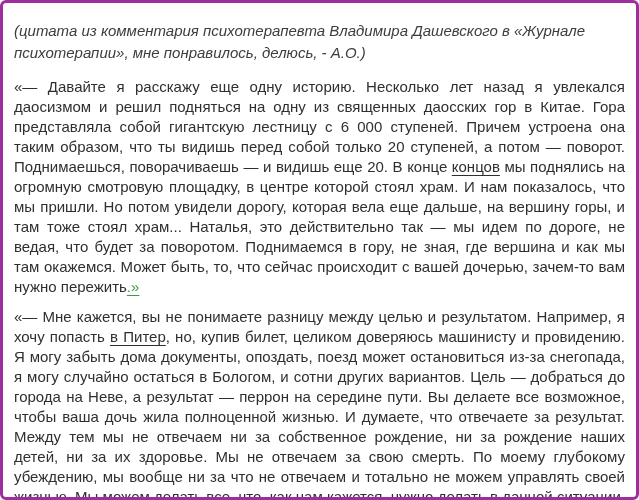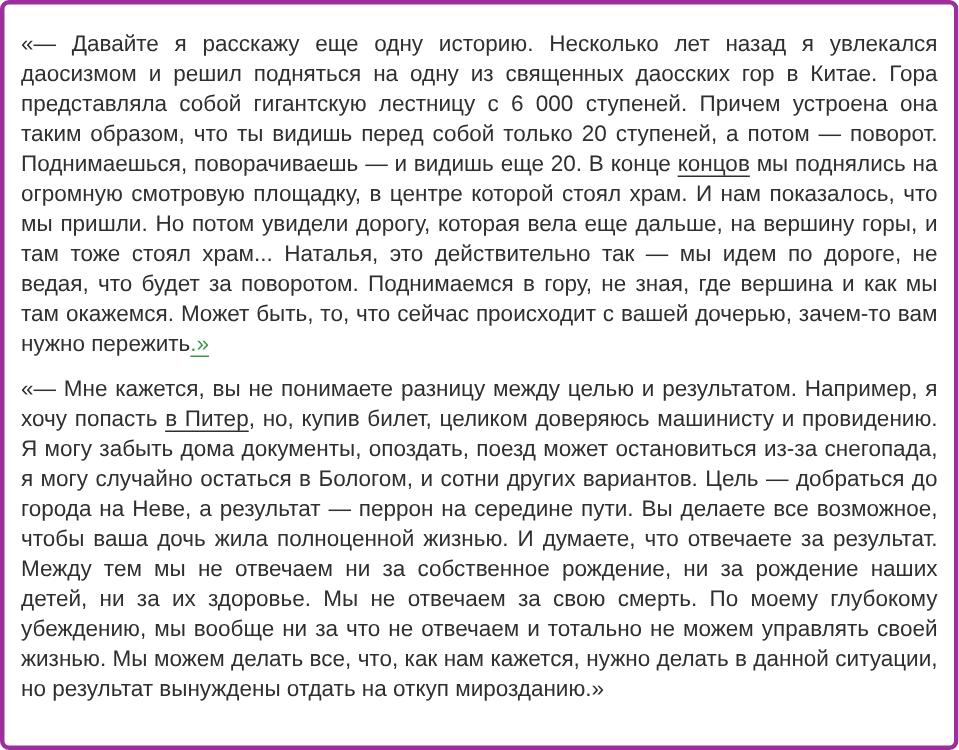--- a/index.html
+++ b/index.html
@@ -47,15 +47,16 @@
     text-decoration: underline;
   }
   .green-text {
     color: #3a9a4a;
   }
 </style>
 </head>
 <body>
 
 <div class="frame">
+  <p class="intro">(цитата из комментария психотерапевта Владимира Дашевского в «Журнале психотерапии», мне понравилось, делюсь, - А.О.)</p>
   <p class="para"><span>«— Давайте я расскажу еще одну историю. Несколько лет назад я увлекался даосизмом и решил подняться на одну из священных даосских гор в Китае. Гора представляла собой гигантскую лестницу с 6 000 ступеней. Причем устроена она таким образом, что ты видишь перед собой только 20 ступеней, а потом — поворот. Поднимаешься, поворачиваешь — и видишь еще 20. В конце </span><span class="spellcheck">концов</span><span> мы поднялись на огромную смотровую площадку, в центре которой стоял храм. И нам показалось, что мы пришли. Но потом увидели дорогу, которая вела еще дальше, на вершину горы, и там тоже стоял храм... Наталья, это действительно так — мы идем по дороге, не ведая, что будет за поворотом. Поднимаемся в гору, не зная, где вершина и как мы там окажемся. Может быть, то, что сейчас происходит с вашей дочерью, зачем-то вам нужно пережить</span><span class="spellcheck green-text">.»</span></p>
   <p class="para"><span>«— Мне кажется, вы не понимаете разницу между целью и результатом. Например, я хочу попасть </span><span class="spellcheck">в Питер</span><span>, но, купив билет, целиком доверяюсь машинисту и провидению. Я могу забыть дома документы, опоздать, поезд может остановиться из-за снегопада, я могу случайно остаться в Бологом, и сотни других вариантов. Цель — добраться до города на Неве, а результат — перрон на середине пути. Вы делаете все возможное, чтобы ваша дочь жила полноценной жизнью. И думаете, что отвечаете за результат. Между тем мы не отвечаем ни за собственное рождение, ни за рождение наших детей, ни за их здоровье. Мы не отвечаем за свою смерть. По моему глубокому убеждению, мы вообще ни за что не отвечаем и тотально не можем управлять своей жизнью. Мы можем делать все, что, как нам кажется, нужно делать в данной ситуации, но результат вынуждены отдать на откуп мирозданию.»</span></p>
 </div>
 
 </body></html>

